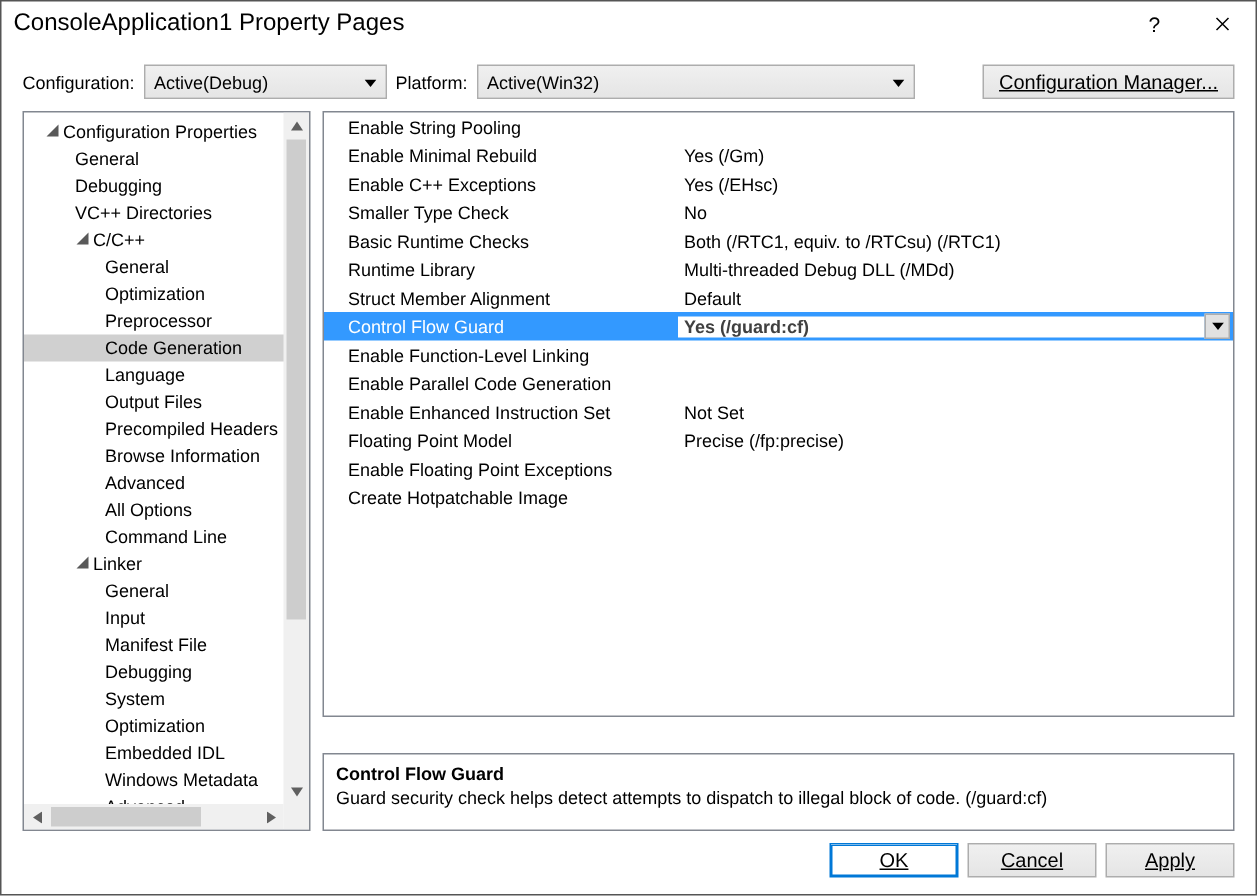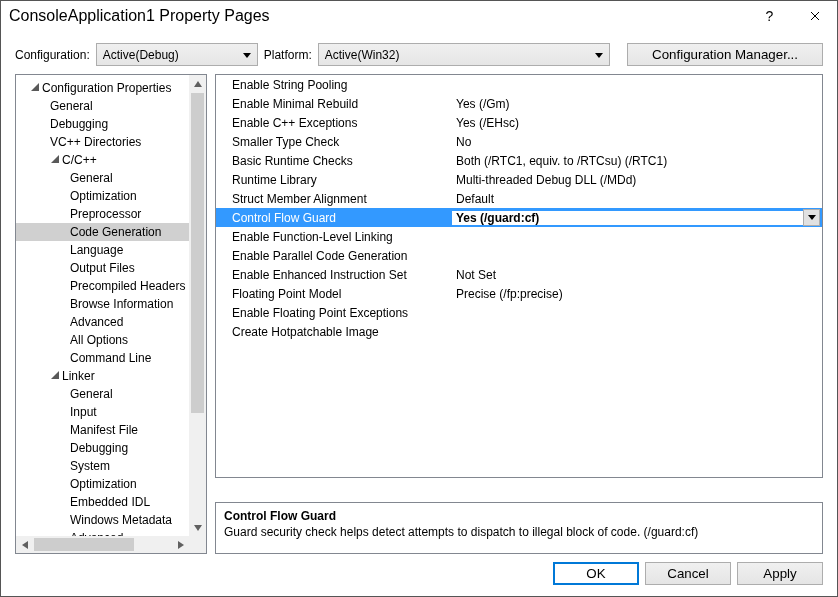--- a/index.html
+++ b/index.html
@@ -8,21 +8,21 @@
 .titlebar-title { flex: 1; font-size: 16px; }
 .titlebar-btn { width: 45px; height: 30px; display: flex; align-items: center; justify-content: center; cursor: default; }
 .titlebar-btn svg { width: 10px; height: 10px; stroke: #000; stroke-width: 1; fill: none; }
 .toolbar { display: flex; align-items: center; gap: 6px; padding: 12px 14px 8px 14px; }
 .toolbar label { font-size: 12px; }
 .combo { height: 23px; border: 1px solid #adadad; background: linear-gradient(#f0f0f0,#e5e5e5); display: flex; align-items: center; padding: 0 6px; position: relative; }
 .combo .arrow { position: absolute; right: 6px; top: 50%; transform: translateY(-50%); }
 .combo .arrow svg { width: 8px; height: 6px; fill: #000; }
 #combo-config { width: 162px; }
 #combo-platform { width: 292px; }
-.btn { height: 23px; border: 1px solid #adadad; background: linear-gradient(#f0f0f0,#e5e5e5); padding: 0 24px; display: inline-flex; align-items: center; justify-content: center; }
+.btn { height: 23px; border: 1px solid #adadad; background: linear-gradient(#f0f0f0,#e5e5e5); padding: 0 10px; display: inline-flex; align-items: center; justify-content: center; text-decoration: underline; }
 .content { display: flex; padding: 0 14px; gap: 8px; height: 480px; }
 .tree-pane { width: 192px; border: 1px solid #828790; position: relative; overflow: hidden; }
 .tree { padding: 4px 0; overflow: hidden; }
 .tree-item { white-space: nowrap; height: 18px; line-height: 18px; cursor: default; overflow: hidden; }
 .tree-item.selected { background: #d0d0d0; }
 .expander { display: inline-block; width: 10px; height: 10px; margin-right: 2px; }
 .expander svg { width: 10px; height: 10px; }
 .l0 { padding-left: 14px; }
 .l1 { padding-left: 34px; }
 .l2 { padding-left: 54px; }
@@ -33,21 +33,21 @@
 .hscroll { position: absolute; left: 0; right: 17px; bottom: 0; height: 17px; background: #f0f0f0; }
 .hscroll .thumb { position: absolute; top: 2px; bottom: 2px; left: 18px; width: 100px; background: #cdcdcd; }
 .hscroll .sbtn { position: absolute; top: 0; bottom: 0; width: 17px; display: flex; align-items: center; justify-content: center; }
 .hscroll .left { left: 0; } .hscroll .right { right: 0; }
 .sbtn svg { width: 8px; height: 8px; fill: #606060; }
 .corner { position: absolute; right: 0; bottom: 0; width: 17px; height: 17px; background: #f0f0f0; }
 .right-pane { flex: 1; display: flex; flex-direction: column; gap: 24px; }
 .grid { flex: 1; border: 1px solid #828790; overflow: hidden; position: relative; }
 .grid-row { display: flex; height: 19px; align-items: center; }
 .grid-row.selected { background: #3399ff; color: #fff; }
-.grid-row.selected .grid-val { color: #000000; font-weight: bold; background: #fff; }
+.grid-row.selected .grid-val { color: #404040; font-weight: bold; background: #fff; }
 .grid-key { width: 236px; padding-left: 16px; white-space: nowrap; overflow: hidden; }
 .grid-val { flex: 1; padding-left: 4px; white-space: nowrap; overflow: hidden; }
 .grid-dd { width: 17px; height: 17px; border: 1px solid #adadad; background: #e1e1e1; display: flex; align-items: center; justify-content: center; margin-right: 2px; }
 .grid-dd svg { width: 8px; height: 5px; fill: #000; }
 .desc { border: 1px solid #828790; padding: 6px 8px; height: 52px; }
 .desc-title { font-weight: bold; margin-bottom: 2px; }
 .footer { display: flex; justify-content: flex-end; gap: 6px; padding: 8px 14px 12px 14px; }
 .footer .btn { width: 86px; }
 .footer .btn.primary { border: 1px solid #0078d7; background: #fff; box-shadow: inset 0 0 0 1px #0078d7; }
 </style>

